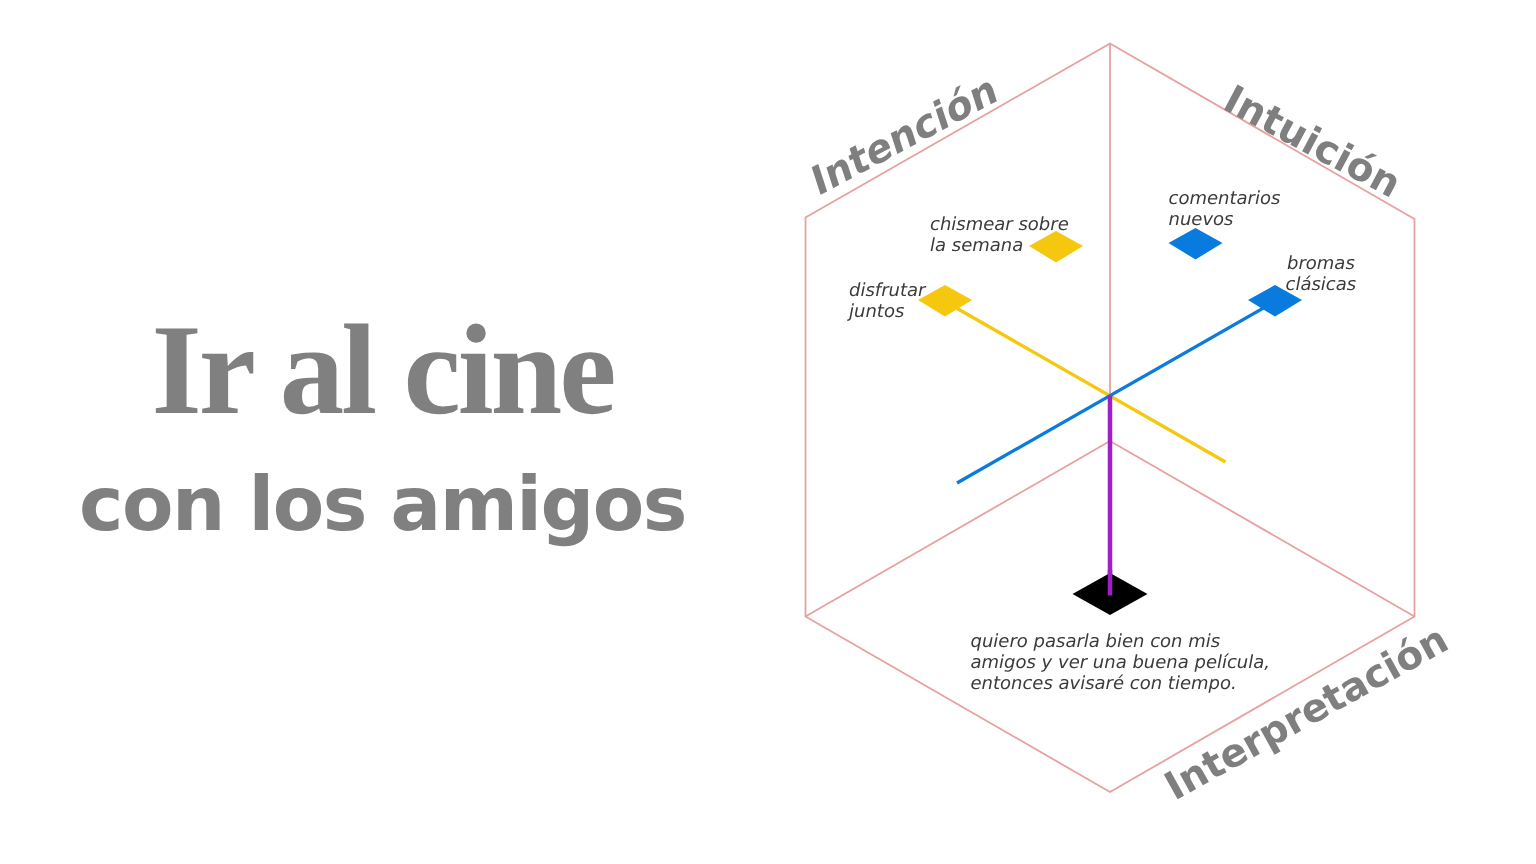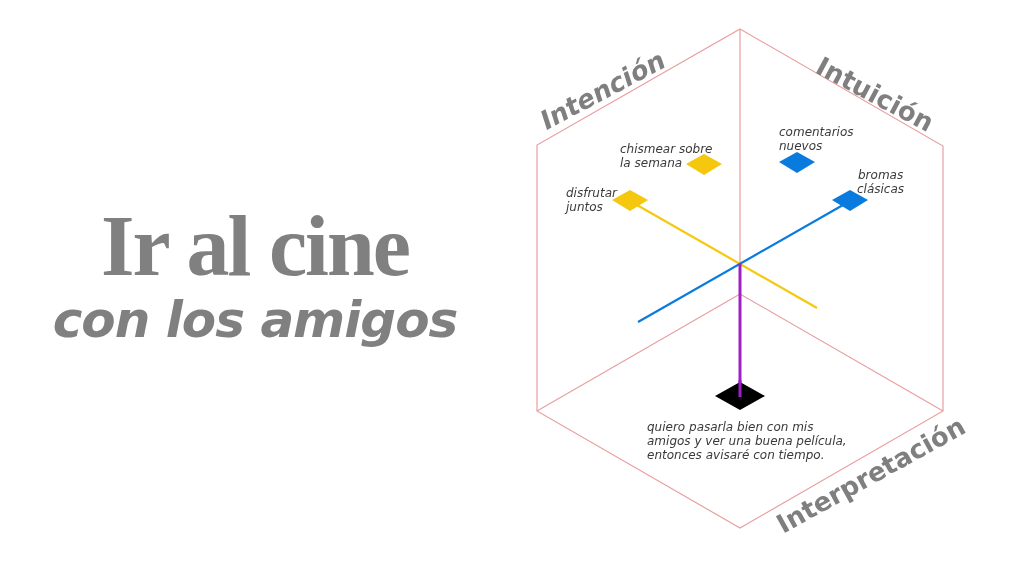--- a/index.html
+++ b/index.html
@@ -31,31 +31,30 @@
       font-weight: bold;
       font-size: 86px;
       line-height: 100px;
       color: #808080;
       letter-spacing: -2px;
       white-space: nowrap;
     }
     .title-line2 {
       position: absolute;
       left: 40px;
-      top: 290px;
+      top: 306px;
       width: 430px;
       text-align: center;
       font-family: "DejaVu Sans", sans-serif;
       font-weight: bold;
       font-size: 50px;
       line-height: 60px;
       color: #808080;
       letter-spacing: -1px;
       white-space: nowrap;
-      font-style: italic;
     }
     svg.diagram {
       position: absolute;
       left: 0;
       top: 0;
       width: 1024px;
       height: 576px;
     }
     .axis-title {
       font-family: "DejaVu Sans", sans-serif;

